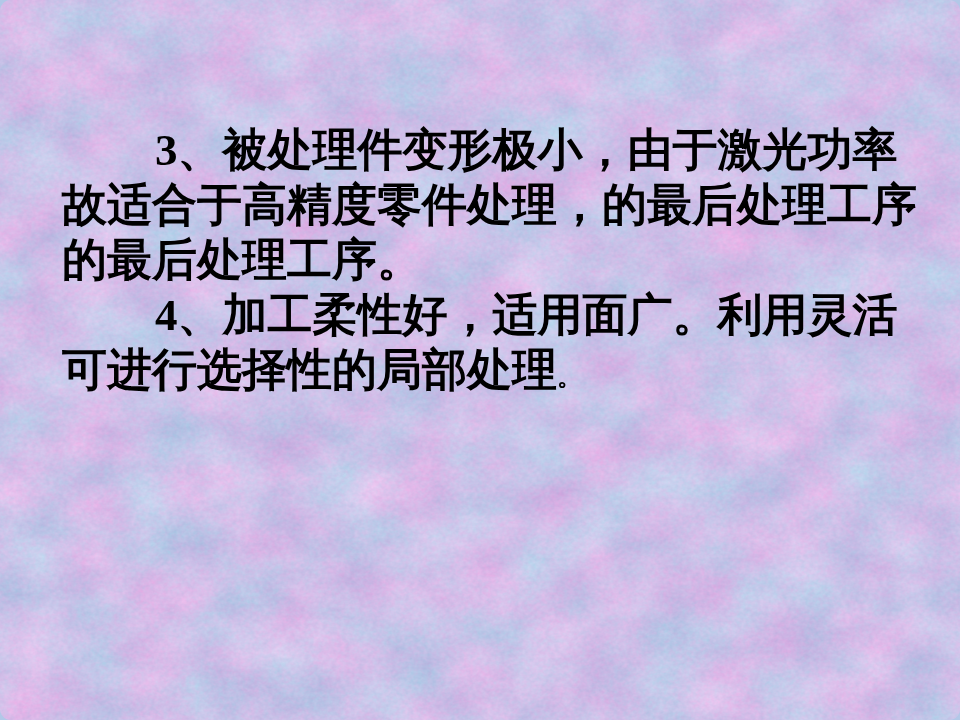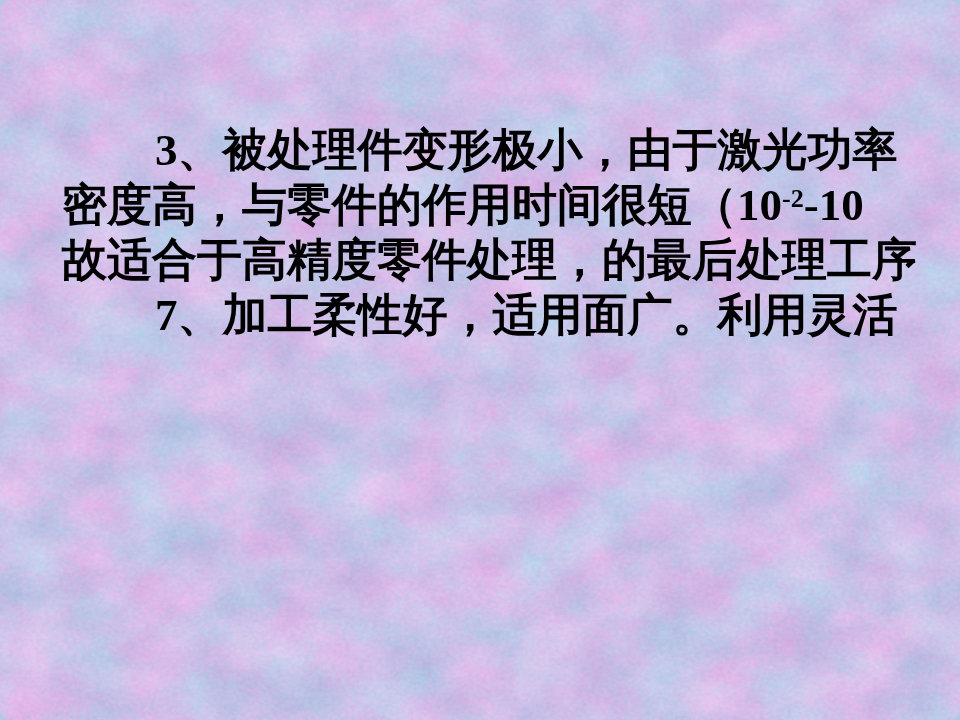--- a/index.html
+++ b/index.html
@@ -80,25 +80,26 @@
     </defs>
     <rect width="960" height="720" fill="#b2c8e8"></rect>
     <rect width="960" height="720" filter="url(#mottle)"></rect>
     <rect width="960" height="720" filter="url(#speckle)"></rect>
   </svg>
 
   <div class="body-text">
 
     <div class="line indent"><span>3、被处理件变形极小，由于激光功率</span></div>
 
-    <div class="line"><span>密度高，与零件的作用时间很短（10</span><span class="sup">-2</span><span>-10</span></div>
 
 
     <div class="line"><span>故适合于高精度零件处理，的最后处理工序</span></div>
 
+    <div class="line"><span>的最后处理工序。</span></div>
 
-    <div class="line indent"><span>7、加工柔性好，适用面广。利用灵活</span></div>
+    <div class="line indent"><span>4、加工柔性好，适用面广。利用灵活</span></div>
 
 
 
+    <div class="line"><span>可进行选择性的局部处理</span><span class="small-period">。</span></div>
 
   </div>
 </div>
 
 </body></html>

